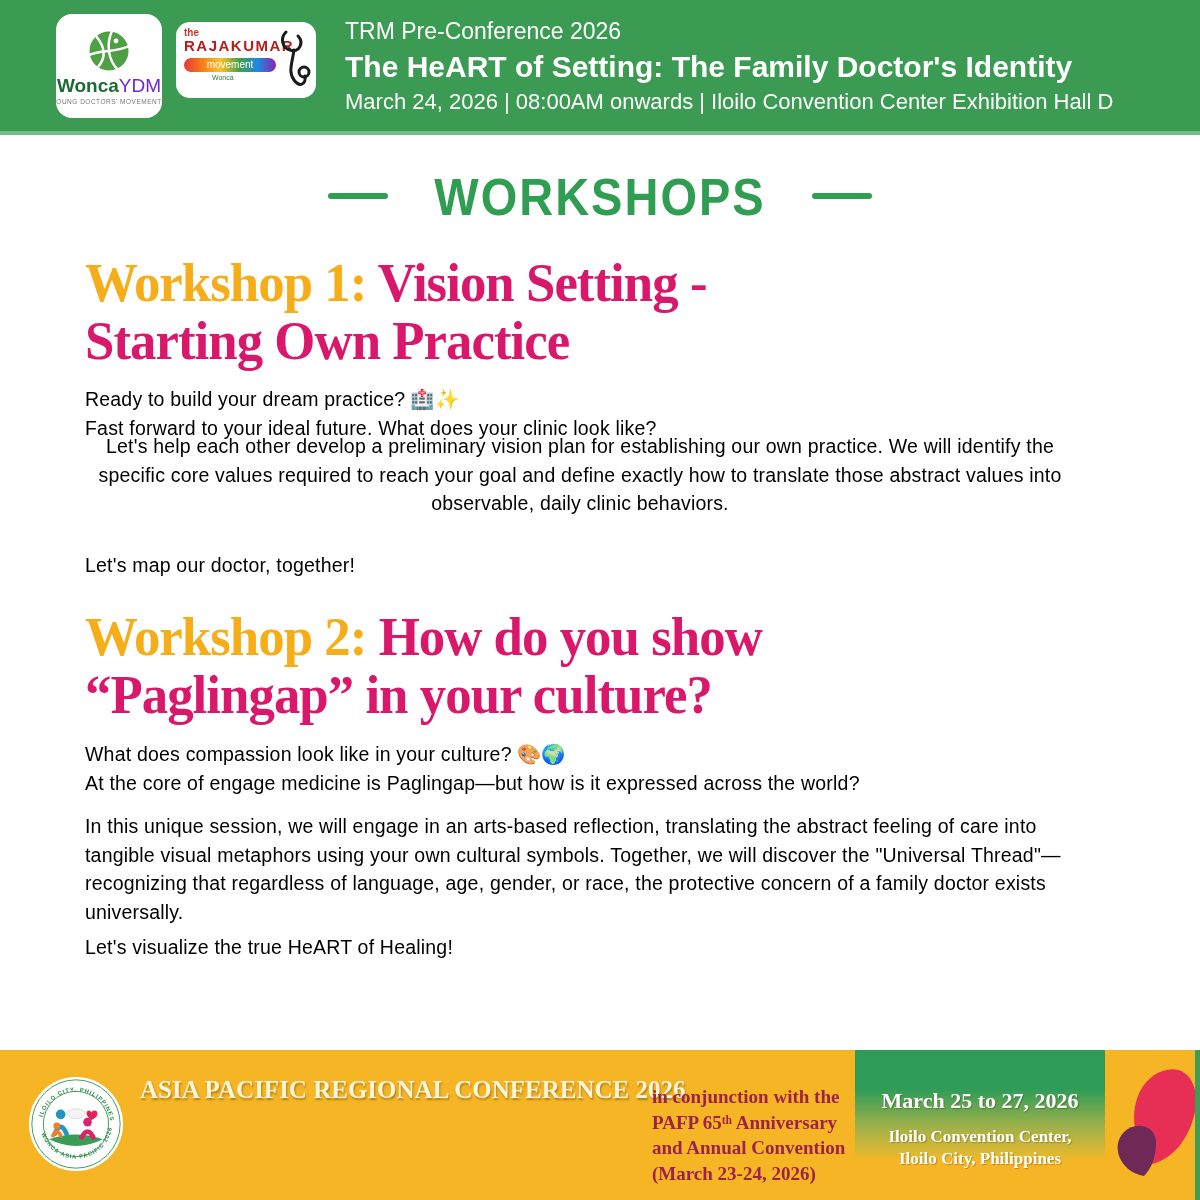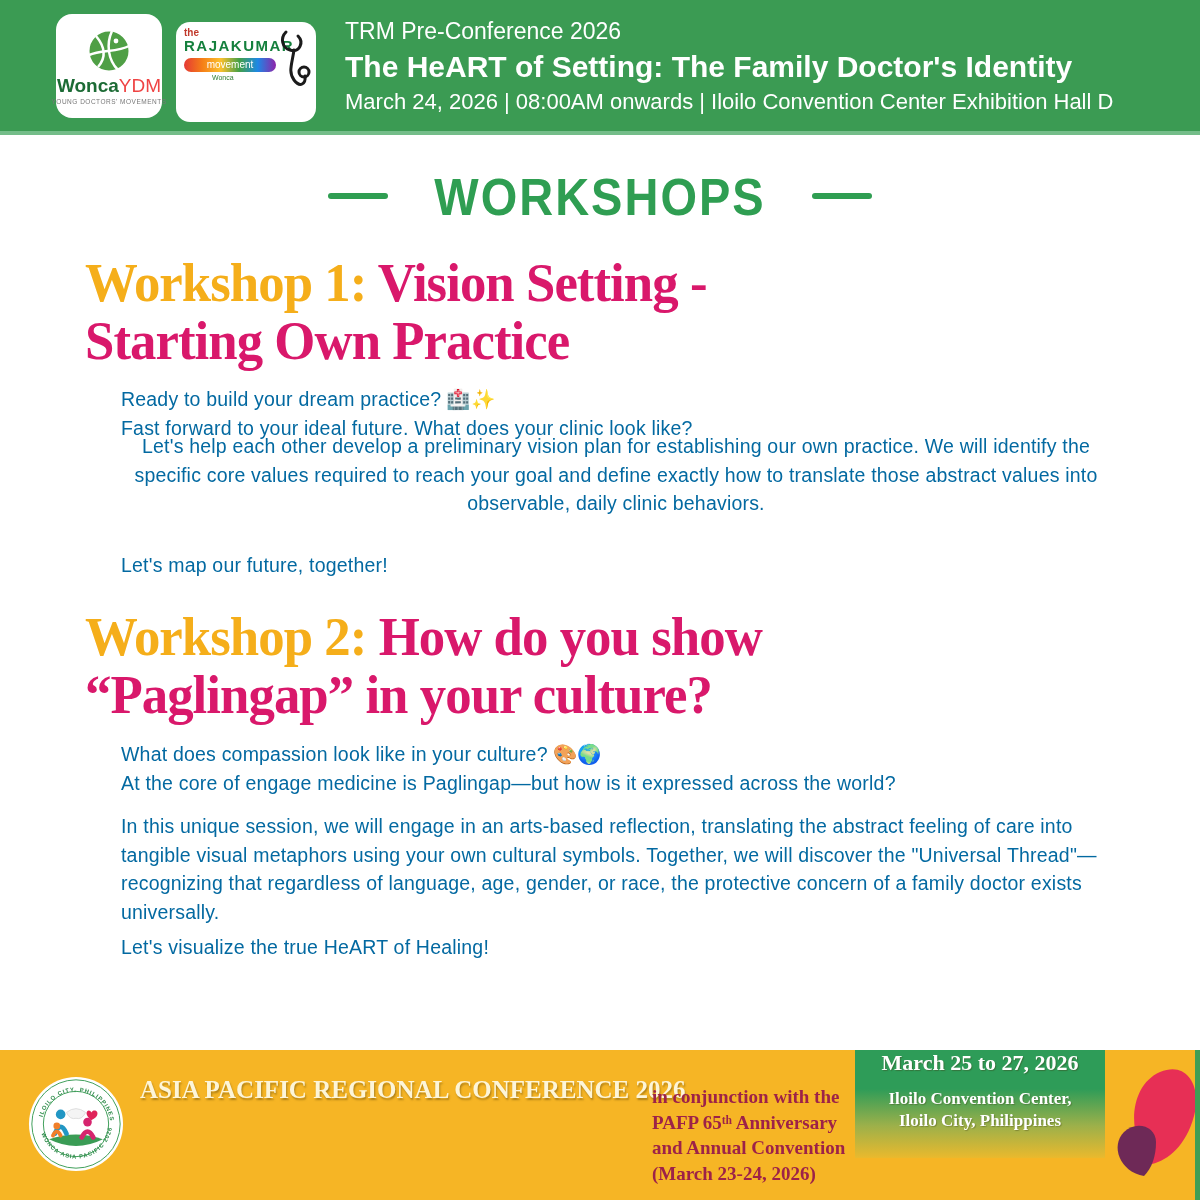--- a/index.html
+++ b/index.html
@@ -11,28 +11,28 @@
   .header{
     position:absolute;top:0;left:0;width:1200px;height:135px;
     background:#3b9b53;border-bottom:4px solid #74bd89;box-sizing:border-box;
   }
   .logo-ydm{
     position:absolute;left:56px;top:14px;width:106px;height:104px;
     background:#ffffff;border-radius:16px;display:flex;flex-direction:column;
     align-items:center;justify-content:center;padding:2px 4px;box-sizing:border-box;
   }
   .logo-ydm .name{font-size:19px;font-weight:bold;color:#1c6b35;line-height:1;margin-top:2px;}
-  .logo-ydm .name .suffix{color:#ef4444;font-weight:normal;}
+  .logo-ydm .name .suffix{color:#6d28d9;font-weight:normal;}
   .logo-ydm .tagline{font-size:6.5px;color:#777;letter-spacing:.5px;margin-top:3px;white-space:nowrap;}
   .logo-trm{
-    position:absolute;left:176px;top:22px;width:140px;height:100px;
+    position:absolute;left:176px;top:22px;width:140px;height:76px;
     background:#ffffff;border-radius:14px;padding:6px 8px;box-sizing:border-box;
   }
   .logo-trm .the{font-size:10px;font-weight:bold;color:#c0392b;line-height:1;}
-  .logo-trm .rk{font-size:15px;font-weight:bold;color:#15803d;letter-spacing:1.5px;line-height:1.1;}
+  .logo-trm .rk{font-size:15px;font-weight:bold;color:#b91c1c;letter-spacing:1.5px;line-height:1.1;}
   .logo-trm .rainbow{
     margin-top:3px;width:92px;height:14px;border-radius:7px;
     background:linear-gradient(90deg,#e53935,#f57f17,#fbc02d,#43a047,#1e88e5,#8e24aa);
     display:flex;align-items:center;justify-content:center;
   }
   .logo-trm .rainbow span{font-size:10px;color:#fff;line-height:1;}
   .logo-trm .wonca-tiny{font-size:7px;color:#2e7d32;margin-top:2px;margin-left:28px;}
   .logo-trm svg.steth{position:absolute;right:4px;top:6px;}
   .header-text{position:absolute;left:345px;top:17px;color:#ffffff;}
   .header-text .eyebrow{font-size:23px;line-height:1.3;}
@@ -55,21 +55,21 @@
     font-size:55px;line-height:1.05;letter-spacing:-1px;
     transform:scaleX(.96);transform-origin:left top;white-space:nowrap;
   }
   .ws-heading .label{color:#f5ae1a;}
   .ws-heading .titlepart{color:#d9186b;}
   .ws1{top:254px;}
   .ws2{top:608px;}
   
   .para{
     position:absolute;left:85px;width:990px;
-    font-size:19.5px;line-height:1.47;color:#0369a1;letter-spacing:.2px;margin-left:36px;
+    font-size:19.5px;line-height:1.47;color:#000000;letter-spacing:.2px;
   }
   .p1{top:385px;} .p2{top:432px;text-align:center;} .p3{top:551px;}
   .p4{top:740px;} .p5{top:812px;} .p6{top:933px;}
   
   .footer{
     position:absolute;top:1050px;left:0;width:1200px;height:150px;
     background:#f6b525;
   }
   .seal{position:absolute;left:28px;top:26px;width:96px;height:96px;}
   .brand-block{position:absolute;left:140px;top:18px;width:495px;text-align:center;color:#fdf5d8;}
@@ -83,21 +83,21 @@
   }
   .conjunction{
     position:absolute;left:652px;top:34px;width:200px;
     font-family:"Liberation Serif",serif;font-weight:bold;font-size:19px;line-height:1.35;
     color:#9d2248;
   }
   .greenbox{
     position:absolute;left:855px;top:0;width:250px;height:108px;
     background:linear-gradient(180deg,#2e9c58 0%,#2e9c58 36%,#9cb04a 70%,#eab92d 100%);
     color:#ffffff;text-align:center;font-family:"Liberation Serif",serif;font-weight:bold;
-    box-sizing:border-box;
+    box-sizing:border-box;padding-top:38px;
   }
   .greenbox .dates{font-size:22px;text-shadow:1px 1px 1px rgba(60,60,20,.4);}
   .greenbox .venue{font-size:17px;line-height:1.3;margin-top:12px;text-shadow:1px 1px 1px rgba(60,60,20,.35);}
   .paisley{position:absolute;left:1108px;top:4px;width:88px;height:146px;}
   .edge-strip{position:absolute;right:0;top:0;width:5px;height:150px;background:#3f9e55;}
 </style>
 </head>
 <body>
 
 <div class="header">
@@ -146,21 +146,21 @@
   <span class="titlepart">Starting Own Practice</span>
 </div>
 
 <div class="para p1">
   <span>Ready to build your dream practice? 🏥✨</span><br>
   <span>Fast forward to your ideal future. What does your clinic look like?</span>
 </div>
 
 <div class="para p2">Let's help each other develop a preliminary vision plan for establishing our own practice. We will identify the specific core values required to reach your goal and define exactly how to translate those abstract values into observable, daily clinic behaviors.</div>
 
-<div class="para p3">Let's map our future, together!</div>
+<div class="para p3">Let's map our doctor, together!</div>
 
 <div class="ws-heading ws2">
   <span class="label">Workshop 2:</span><span class="titlepart"> How do you show</span><br>
   <span class="titlepart">“Paglingap” in your culture?</span>
 </div>
 
 <div class="para p4">
   <span>What does compassion look like in your culture? 🎨🌍</span><br>
   <span>At the core of engage medicine is Paglingap—but how is it expressed across the world?</span>
 </div>

